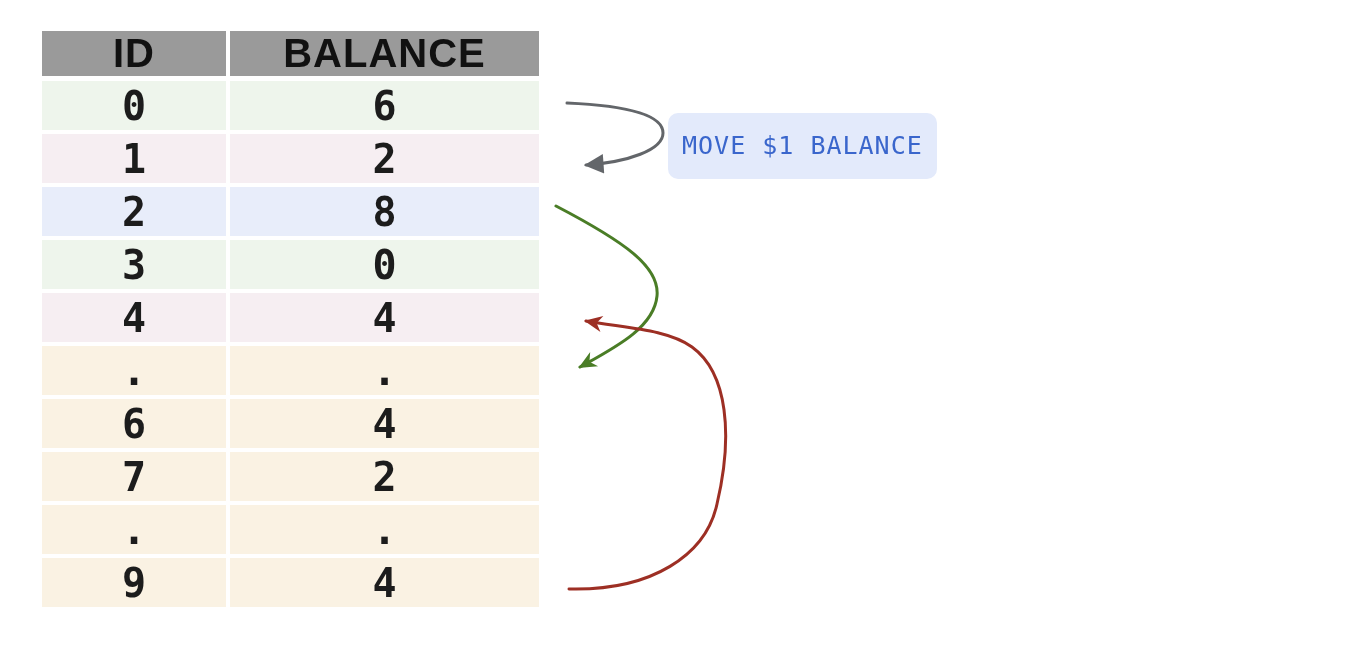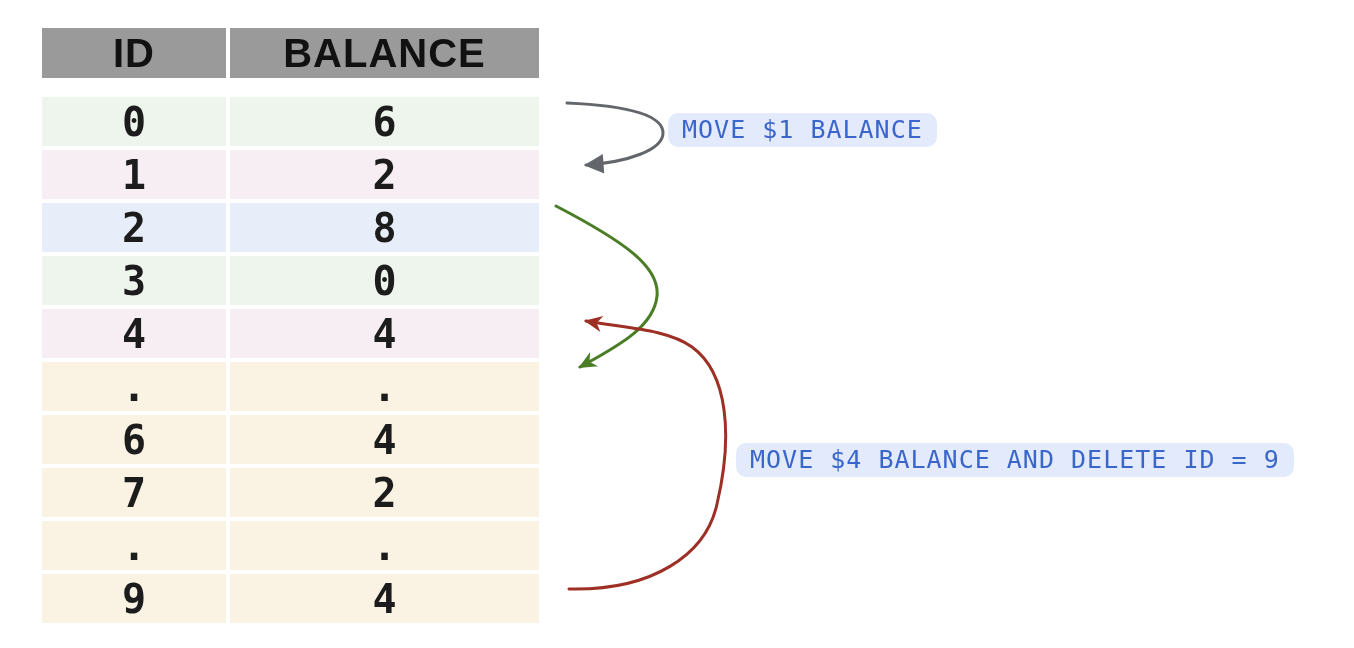--- a/index.html
+++ b/index.html
@@ -24,21 +24,22 @@
     width: 497px;
   }
   .t-row {
     display: flex;
     gap: 4px;
     height: 49px;
     margin-bottom: 4px;
   }
   .t-row.t-head {
     height: 50px;
-    margin-bottom: 19px;
+    margin-bottom: 3px;
+    align-items: center;
   }
   .cell {
     display: flex;
     align-items: center;
     justify-content: center;
     font-family: "DejaVu Sans Mono", monospace;
     font-weight: bold;
     font-size: 40px;
     color: var(--cell-text, #1c1c1c);
   }
@@ -80,21 +81,21 @@
 
   
   .note {
     position: absolute;
     background: var(--label-bg, #e3eafb);
     color: var(--label-text, #3a66cc);
     font-family: "DejaVu Sans Mono", monospace;
     font-size: 25px;
     letter-spacing: 1px;
     line-height: 30px;
-    padding: 2px 14px;
+    padding: 18px 14px;
     border-radius: 10px;
     white-space: nowrap;
   }
 </style>
 </head>
 <body>
 
 <div class="canvas">
 
   <div class="table">
@@ -159,15 +160,14 @@
     </defs>
 
     <path class="arrow gray" d="M567,103 C635,106 663,117 663,133 C663,150 628,162 586,165" marker-end="url(#head-gray)"></path>
 
     <path class="arrow green" d="M556,206 C625,242 660,267 657,296 C654,328 614,348 580,367" marker-end="url(#head-green)"></path>
 
     <path class="arrow red" d="M569,589 C652,591 706,555 717,504 C733,436 728,373 692,347 C667,329 624,328 586,321" marker-end="url(#head-red)"></path>
   </svg>
 
   <div class="note" style="left:668px; top:113px">MOVE $1 BALANCE</div>
-  <div class="note" style="left:736px; top:443px">MOVE $4 BALANCE AND DELETE ID = 9</div>
 
 </div>
 
 </body></html>

